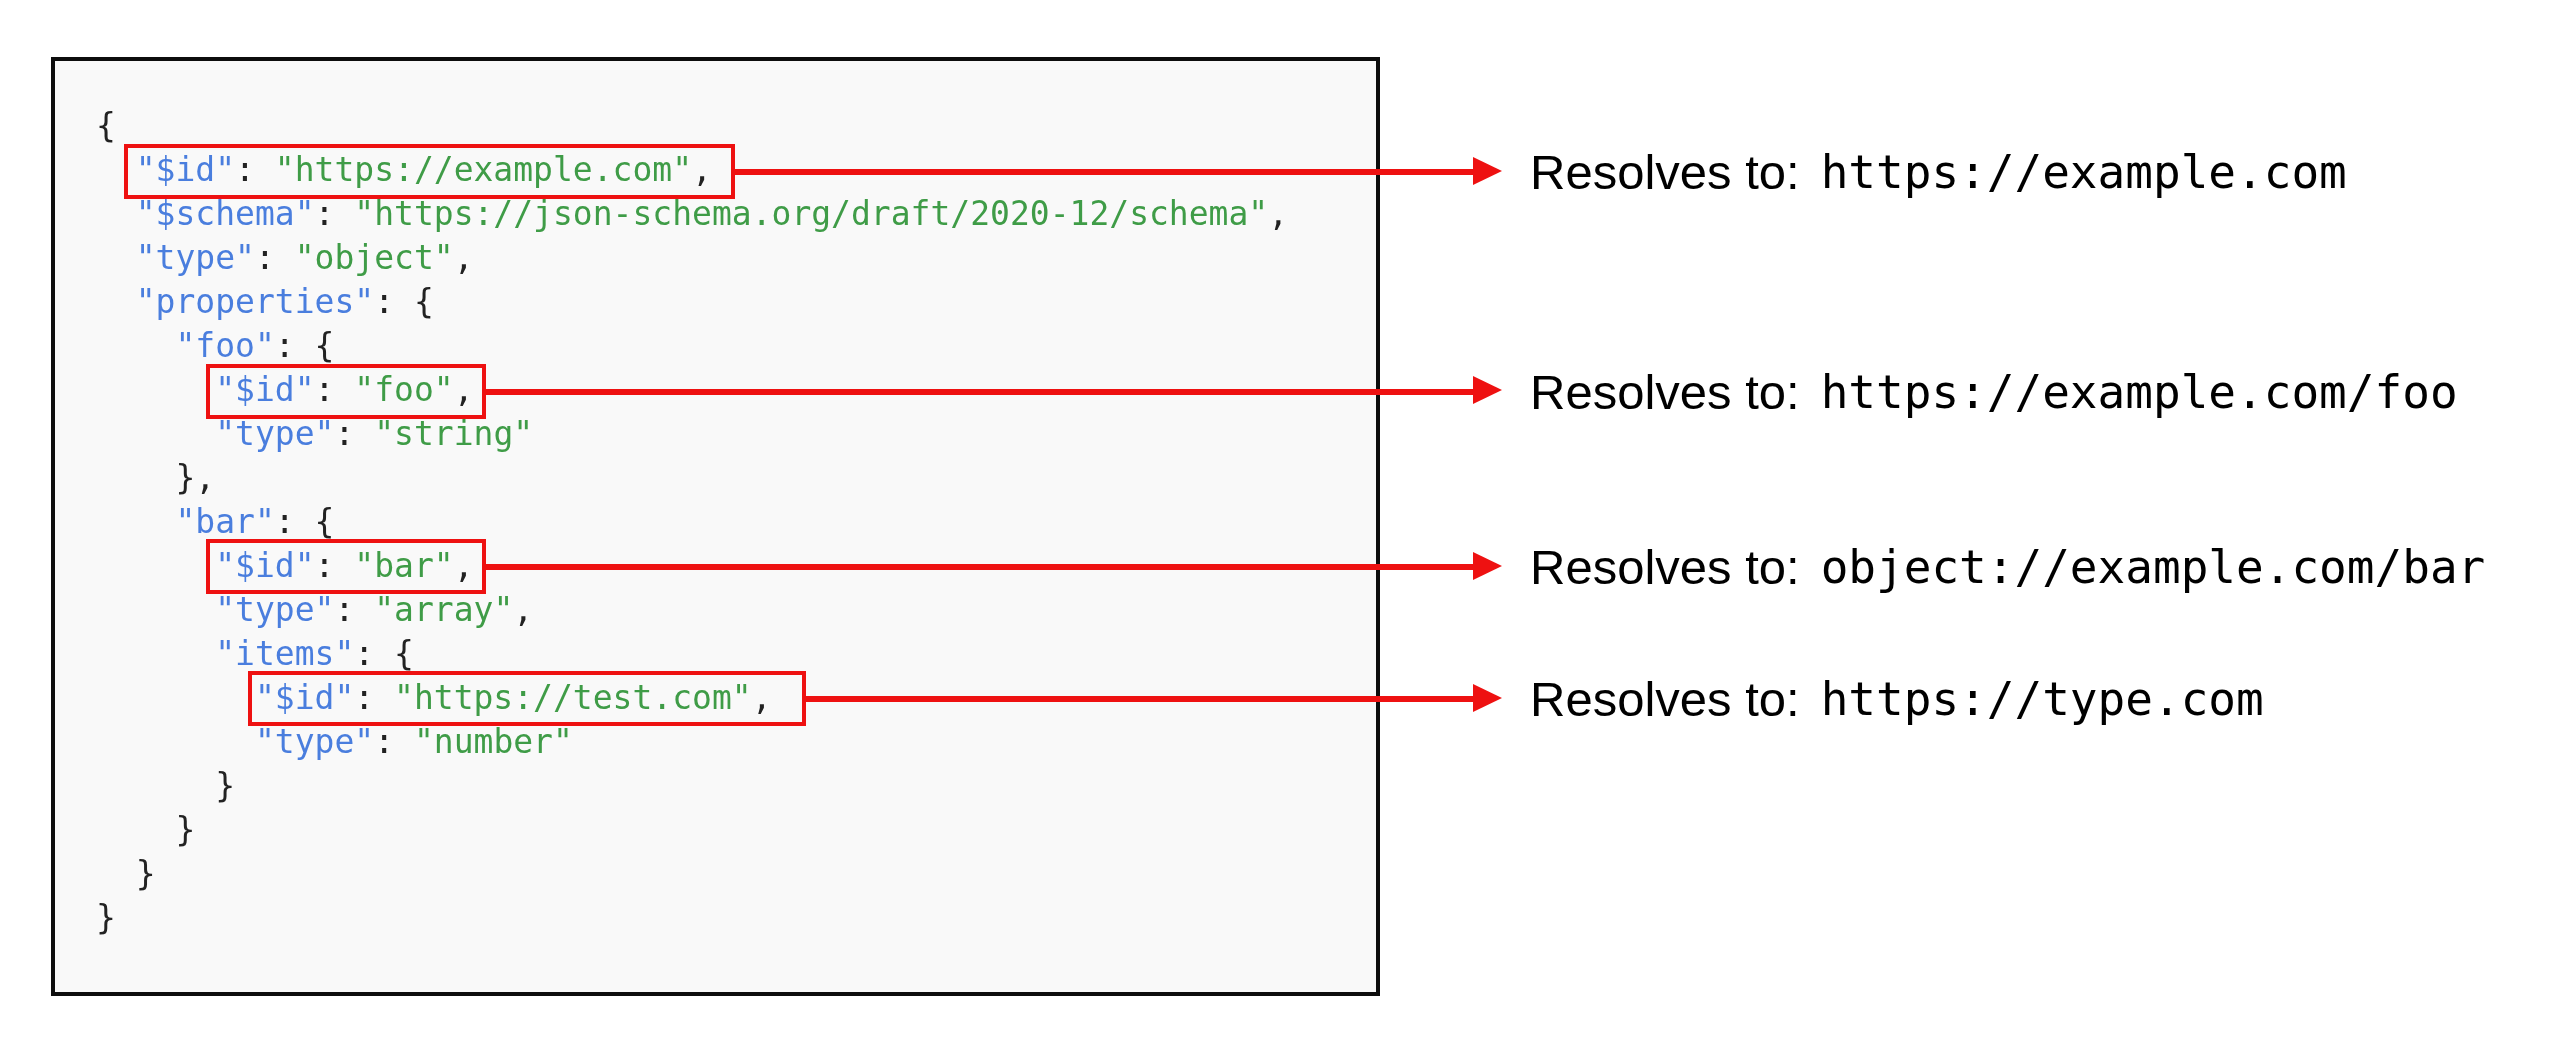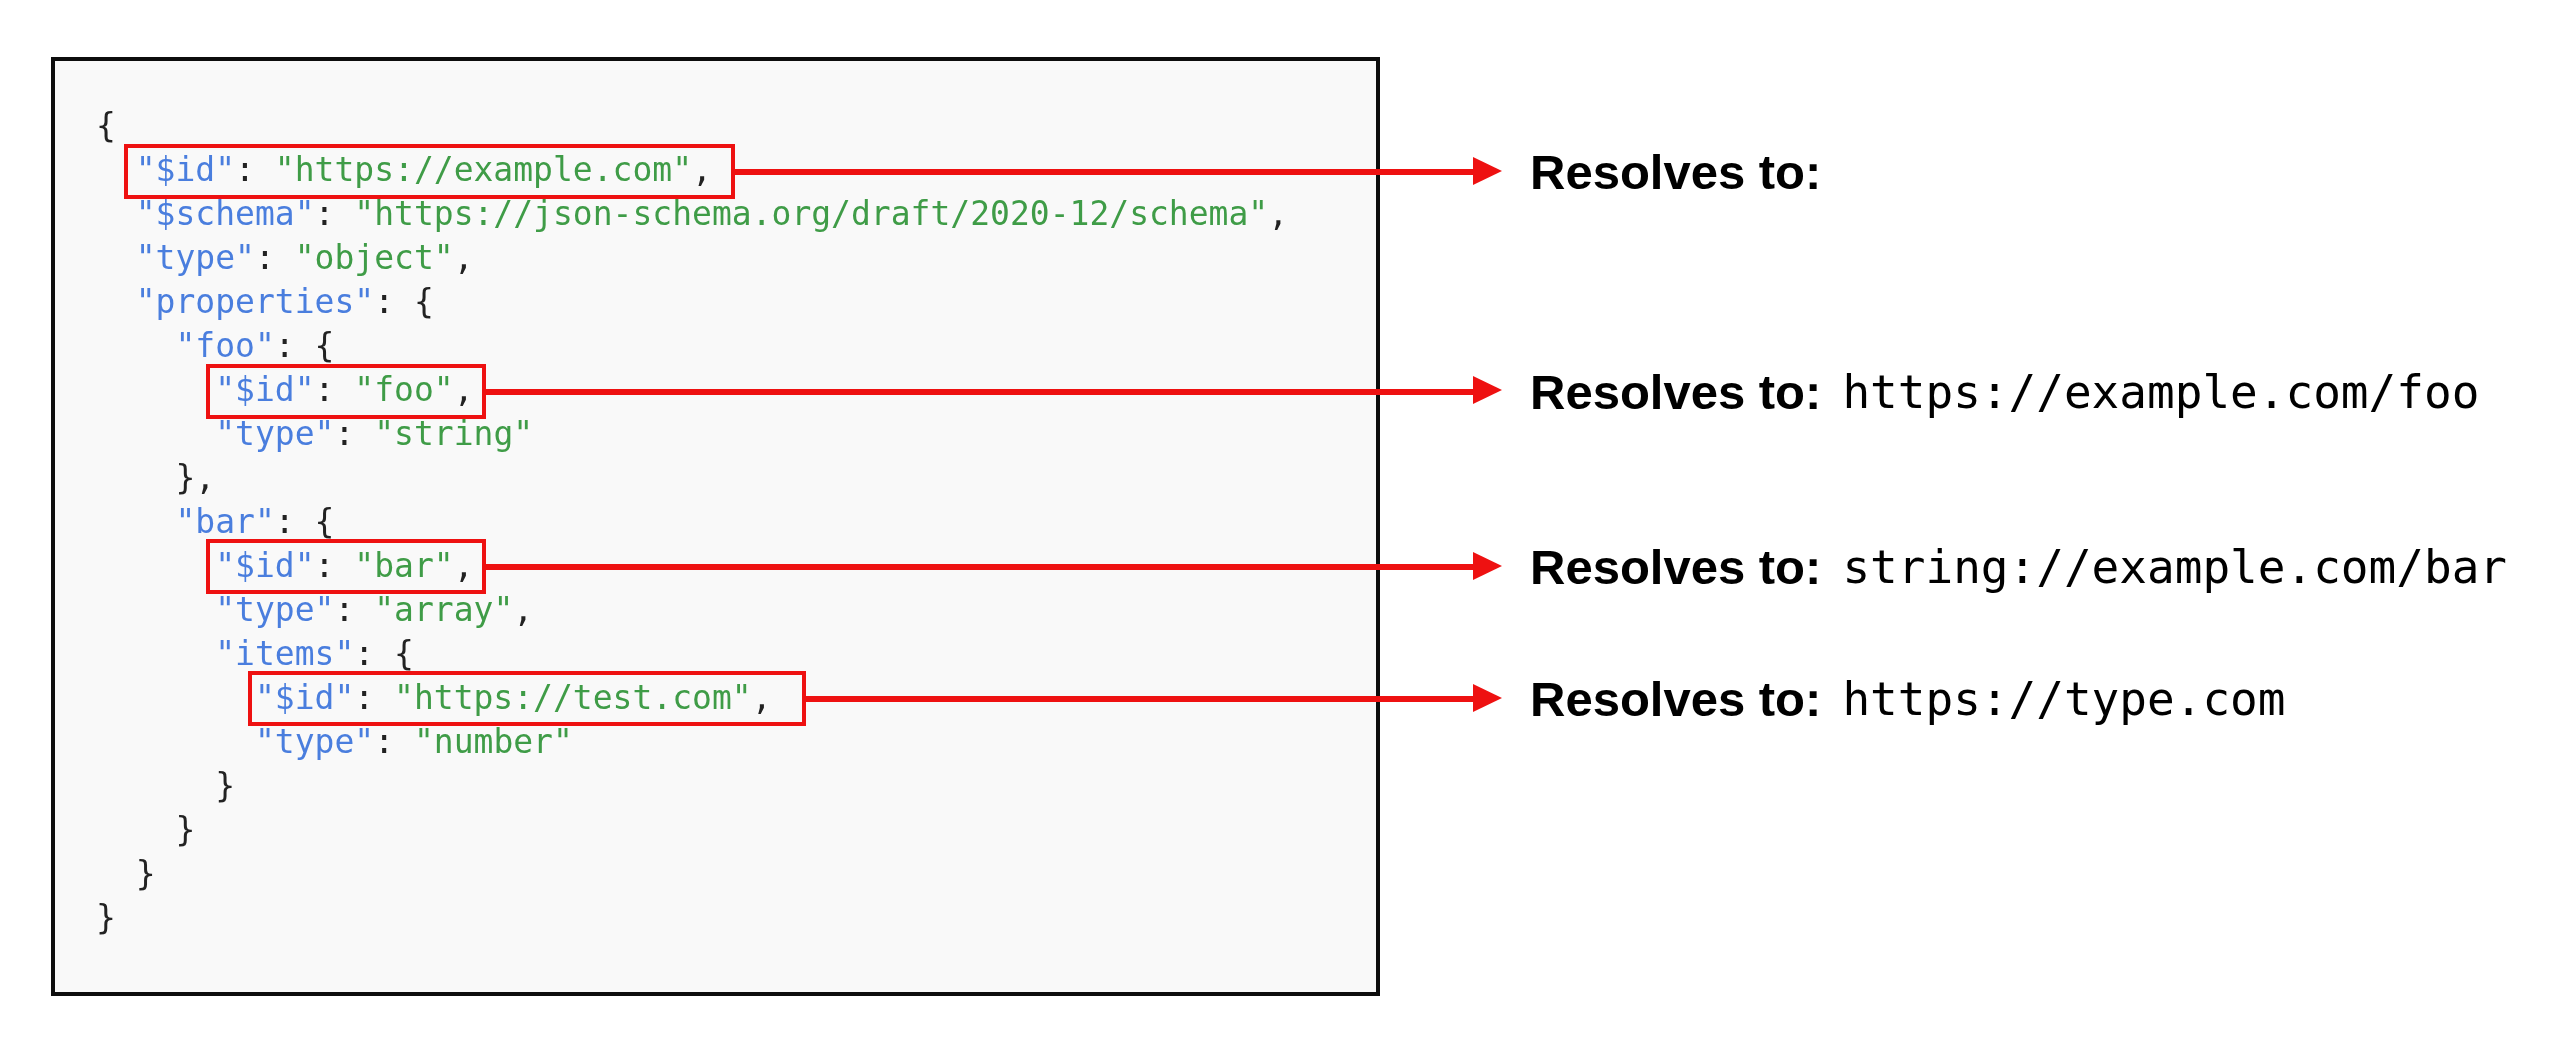--- a/index.html
+++ b/index.html
@@ -64,21 +64,21 @@
   .annotation {
     position: absolute;
     left: 1530px;
     height: 67px;
     display: flex;
     align-items: center;
     white-space: nowrap;
   }
   .resolves-label {
     font-family: "Liberation Sans", sans-serif;
-    font-weight: bold;
+    font-weight: normal;
     font-size: 49px;
     color: #000000;
   }
   .resolves-value {
     font-family: "DejaVu Sans Mono", monospace;
     font-size: 46px;
     color: #000000;
     margin-left: 21px;
   }
 </style>
@@ -103,28 +103,29 @@
   <div class="arrow-head" style="left:1473px; top:376px;"></div>
 
   <div class="arrow-line" style="left:486px;  top:564px;  width:989px;"></div>
   <div class="arrow-head" style="left:1473px; top:552px;"></div>
 
   <div class="arrow-line" style="left:805px; top:696px; width:670px;"></div>
   <div class="arrow-head" style="left:1473px; top:684px;"></div>
 
   <div class="annotation" style="top:138px;">
     <span class="resolves-label">Resolves to:</span>
+    <span class="resolves-value">https://example.com</span>
   </div>
   <div class="annotation" style="top:358px;">
     <span class="resolves-label">Resolves to:</span>
     <span class="resolves-value">https://example.com/foo</span>
   </div>
   <div class="annotation" style="top:533px;">
     <span class="resolves-label">Resolves to:</span>
-    <span class="resolves-value">string://example.com/bar</span>
+    <span class="resolves-value">object://example.com/bar</span>
   </div>
   <div class="annotation" style="top:665px;">
     <span class="resolves-label">Resolves to:</span>
     <span class="resolves-value">https://type.com</span>
   </div>
 
 </div>
 
 
 </body></html>

